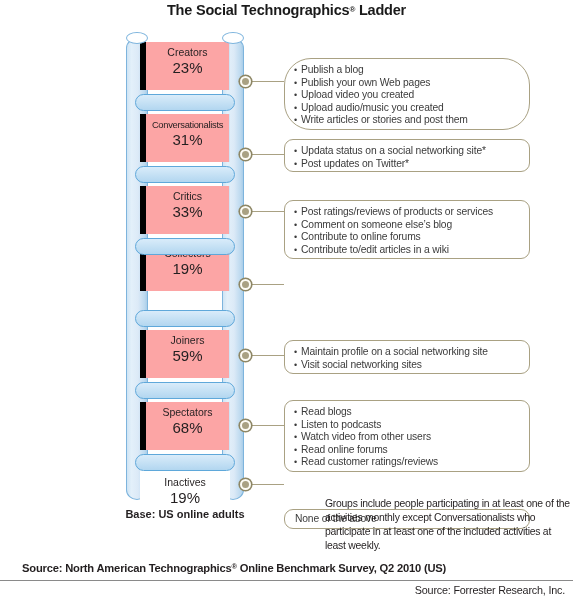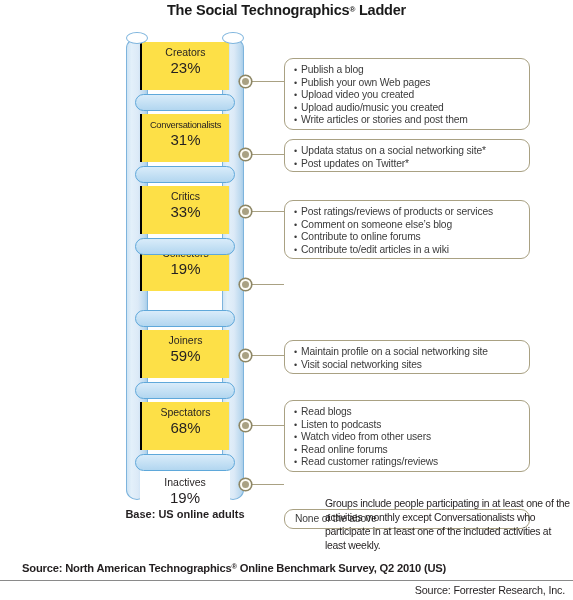--- a/index.html
+++ b/index.html
@@ -71,22 +71,22 @@
     z-index: 3;
   }
   .rail-top.left  { left: 4px; }
   .rail-top.right { left: 100px; }
 
   
   .plate {
     position: absolute;
     left: 18px;
     width: 90px;
-    background: #fde047;
-    border-left: 2px solid #000000;
+    background: #fca5a5;
+    border-left: 6px solid #000000;
     border-right: 1px solid #cfe4f4;
     box-sizing: border-box;
     z-index: 2;
     text-align: center;
   }
   .plate.bare {
     background: transparent;
     border: none;
   }
   .plate .lbl {
@@ -304,21 +304,21 @@
 
   <div class="dot" style="left:240px; top:350px;"></div>
   <div class="dot-line" style="left:251px; top:355px; width:33px;"></div>
 
   <div class="dot" style="left:240px; top:420px;"></div>
   <div class="dot-line" style="left:251px; top:425px; width:33px;"></div>
 
   <div class="dot" style="left:240px; top:479px;"></div>
   <div class="dot-line" style="left:251px; top:484px; width:33px;"></div>
 
-  <div class="callout" style="left:284px; top:58px; width:246px; height:72px;">
+  <div class="callout" style="left:284px; top:58px; width:246px; height:72px;border-radius:27px;">
     <ul>
       <li>Publish a blog</li>
       <li>Publish your own Web pages</li>
       <li>Upload video you created</li>
       <li>Upload audio/music you created</li>
       <li>Write articles or stories and post them</li>
     </ul>
   </div>
 
   <div class="callout" style="left:284px; top:139px; width:246px; height:33px;">

